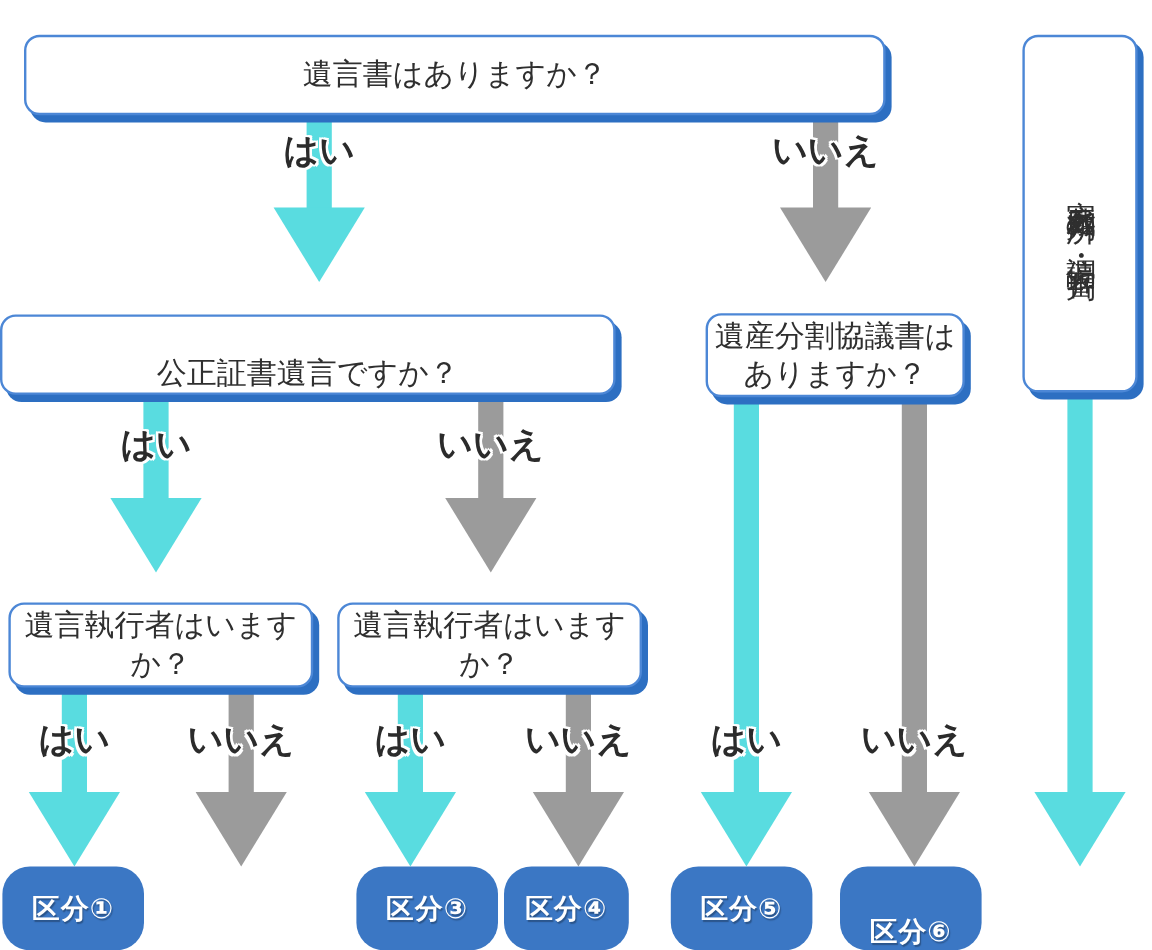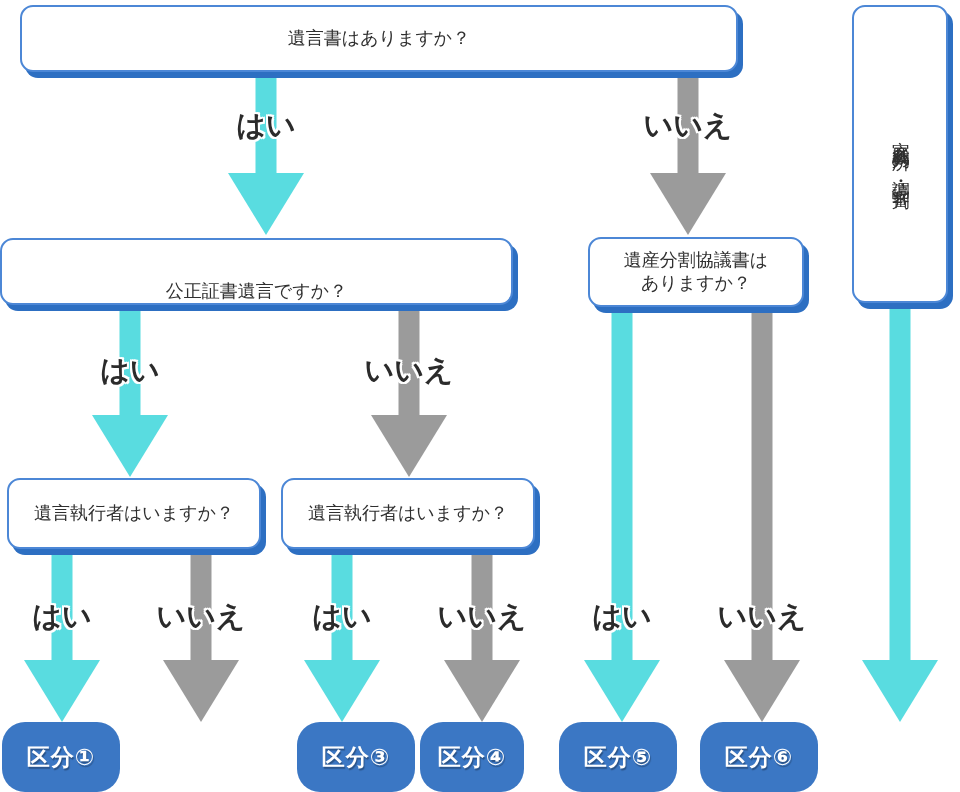--- a/index.html
+++ b/index.html
@@ -20,22 +20,23 @@
   }
   
   .qbox{
     position:absolute;box-sizing:border-box;
     background:var(--box-bg);
     border:2px solid var(--box-border);
     border-radius:13px;
     box-shadow:5px 6px 0 0 var(--box-shadow);
     display:flex;align-items:center;justify-content:center;
     color:var(--question-text);
-    font-size:18px;line-height:1.3;text-align:center;
+    font-size:25px;line-height:1.3;text-align:center;
     z-index:3;
+    margin-top:24px;
   }
   .qbox .qtext{white-space:pre-line;}
   .qbox.vertical .qtext{
     writing-mode:vertical-rl;text-orientation:upright;
     letter-spacing:3px;white-space:normal;
   }
   
   .arrow{position:absolute;width:80px;z-index:1;text-decoration:underline;}
   .arrow .shaft{
     position:absolute;left:50%;transform:translateX(-50%);
@@ -159,17 +160,17 @@
   </div>
   <div class="rbox" style="left:297px;">
     <span class="rtext">区分③</span>
   </div>
   <div class="rbox" style="left:420px;width:104px;">
     <span class="rtext">区分④</span>
   </div>
   <div class="rbox" style="left:559px;">
     <span class="rtext">区分⑤</span>
   </div>
-  <div class="rbox" style="left:700px;">
+  <div class="rbox" style="left:700px;align-items:flex-end;">
     <span class="rtext">区分⑥</span>
   </div>
 
 </div>
 
 </body></html>

